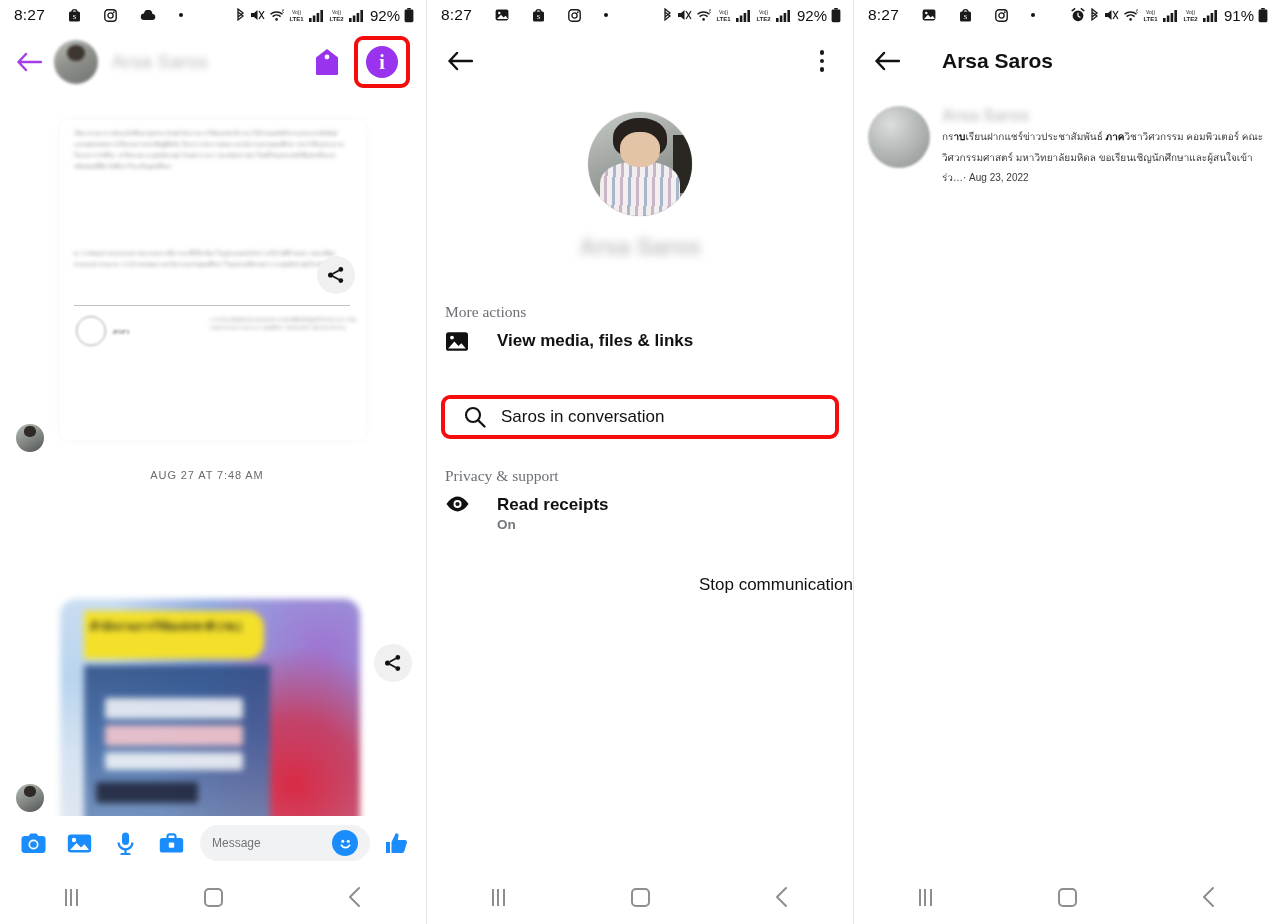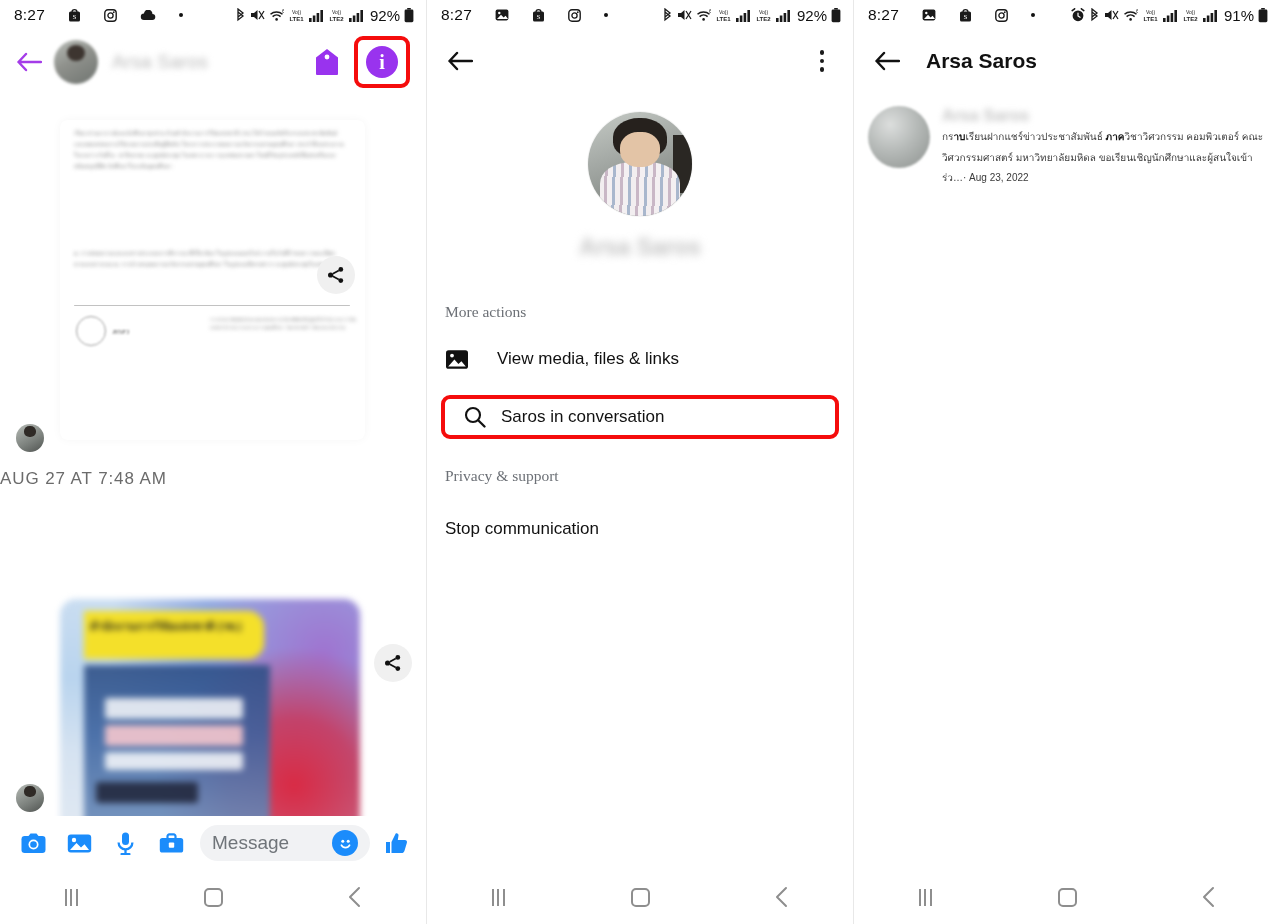--- a/index.html
+++ b/index.html
@@ -80,22 +80,22 @@
   .msg-avatar-small {
     position:absolute; width:28px; height:28px; border-radius:50%;
     background:linear-gradient(150deg,#b7bcb7 0%,#7b807c 60%,#4e524f 100%);
     overflow:hidden;
   }
   .msg-avatar-small::after{
     content:''; position:absolute; left:28%; top:8%; width:44%; height:40%;
     border-radius:45%; background:#2f2a26;
   }
   .daystamp {
-    position:absolute; left:0; right:12px; 
-    font-size:17px; color:#6b6b6b; letter-spacing:0.9px;
+    position:absolute; left:0; right:12px; text-align:center;
+    font-size:11px; color:#6b6b6b; letter-spacing:0.9px;
   }
   .photo-card {
     position:absolute; left:60px; top:505px; width:300px; height:300px;
     border-radius:16px; overflow:hidden;
     background:
       radial-gradient(circle at 78% 62%, rgba(220,35,60,0.95) 0%, rgba(210,40,70,0.75) 22%, rgba(0,0,0,0) 46%),
       radial-gradient(circle at 88% 18%, rgba(150,90,200,0.8) 0%, rgba(90,120,210,0.5) 35%, rgba(0,0,0,0) 60%),
       linear-gradient(185deg,#cfe0f2 0%,#b9d4ee 32%,#d6e3f1 55%,#e9eef4 100%);
     filter:blur(3.4px);
   }
@@ -118,21 +118,21 @@
   .composer {
     position:absolute; bottom:54px; left:0; right:0; height:54px;
     display:flex; align-items:center; gap:0px; padding:0 10px; background:#fff;
   }
   .comp-ic { width:46px; display:flex; align-items:center; justify-content:center; }
   .msg-pill {
     flex:1; height:36px; background:#f1f2f4; border-radius:18px;
     display:flex; align-items:center; padding:0 12px; margin:0 6px;
     position:relative;
   }
-  .msg-pill-ph { font-size:19px; color:#6f7479; }
+  .msg-pill-ph { font-size:12px; color:#6f7479; }
   .emoji-btn { margin-left:auto; width:26px; height:26px; border-radius:50%; background:#1b8cfb; display:flex; align-items:center; justify-content:center; }
   .thumb-btn { width:40px; display:flex; align-items:center; justify-content:center; }
 
   
   .navbar {
     position:absolute; bottom:0; left:0; right:0; height:54px;
     display:flex; align-items:center; justify-content:space-around; background:#fff;
   }
   .nav-ic { width:60px; display:flex; align-items:center; justify-content:center; color:#8e8e8e; }
   .nav-recent { display:flex; gap:3.5px; }
@@ -158,33 +158,33 @@
     border-radius:40% 40% 0 0;
   }
   .pf-dark { position:absolute; right:0; top:22%; width:18%; height:56%; background:#2a2723; }
   .profile-name {
     margin-top:18px; font-size:23px; color:#c2c2c2; font-weight:600;
     filter:blur(4.5px);
   }
   .section-label {
     padding:0 0 0 18px; font-size:15.5px; color:#6c7076; margin-top:42px;font-family:Liberation Serif, serif;
   }
-  .menu-row { display:flex; align-items:center; height:56px; padding:0 18px; }
+  .menu-row { display:flex; align-items:flex-start; height:56px; padding:0 18px;font-weight:bold; }
   .menu-ic { width:52px; display:flex; align-items:center; justify-content:flex-start; }
   .menu-text { font-size:17px; color:#111; }
   .menu-sub { font-size:13.5px; color:#74787d; margin-top:2px; }
   .search-hl {
     margin:8px 14px 0 14px; border:4px solid #f50c0c; border-radius:9px;
     height:44px; display:flex; align-items:center; padding:0 4px; background:#fff;
   }
   .search-hl .menu-ic { width:52px; justify-content:center; }
-  .stop-comm { font-size:17px; color:#111; padding:0 0 0 18px; margin-top:34px; }
+  .stop-comm { font-size:17px; color:#111; padding:0 0 0 18px; margin-top:24px;text-align:right; }
 
   
-  .p3-header { height:62px; display:flex; align-items:center; padding:0 16px; gap:22px; }
+  .p3-header { height:62px; display:flex; align-items:center; padding:0 16px; gap:38px; }
   .p3-title { font-size:21px; font-weight:600; color:#111; }
   .matched-label { padding:18px 0 0 18px; font-size:15.5px; color:#6c7076; }
   .result-row { display:flex; padding:14px 14px 0 14px; gap:12px; }
   .result-avatar {
     width:62px; height:62px; border-radius:50%; flex:none;
     background:radial-gradient(circle at 36% 30%, #dcdedd 0%, #b6bab8 45%, #8c918e 100%);
     filter:blur(1px);
   }
   .result-body { flex:1; min-width:0; }
   .result-name { font-size:16.5px; font-weight:600; color:#c5c5c5; filter:blur(3px); height:20px; }
@@ -553,20 +553,33 @@
         <svg width="22" height="22" viewBox="0 0 22 22">
             <circle cx="9" cy="9" r="7" fill="none" stroke="#111" stroke-width="2.1"></circle>
             <path d="M14.2 14.2L20.5 20.5" stroke="#111" stroke-width="2.3" stroke-linecap="round"></path>
           </svg>
       </span>
       <span class="menu-text">Saros in conversation</span>
     </div>
 
     <div class="section-label" style="margin-top:28px;">Privacy &amp; support</div>
 
+    <div class="menu-row" style="margin-top:10px;">
+      <span class="menu-ic">
+        <svg width="25" height="18" viewBox="0 0 25 18">
+            <path d="M12.5 1.6C6.2 1.6 1.6 9 1.6 9s4.6 7.4 10.9 7.4S23.4 9 23.4 9 18.8 1.6 12.5 1.6z" fill="#111"></path>
+            <circle cx="12.5" cy="9" r="4" fill="#fff"></circle>
+            <circle cx="12.5" cy="9" r="2.1" fill="#111"></circle>
+          </svg>
+      </span>
+      <span>
+        <div class="menu-text">Read receipts</div>
+        <div class="menu-sub">On</div>
+      </span>
+    </div>
 
     <div class="stop-comm">Stop communication</div>
 
     <div class="navbar">
       <div class="nav-ic">
           <span class="nav-recent">
             <span></span>
             <span></span>
             <span></span>
           </span>

